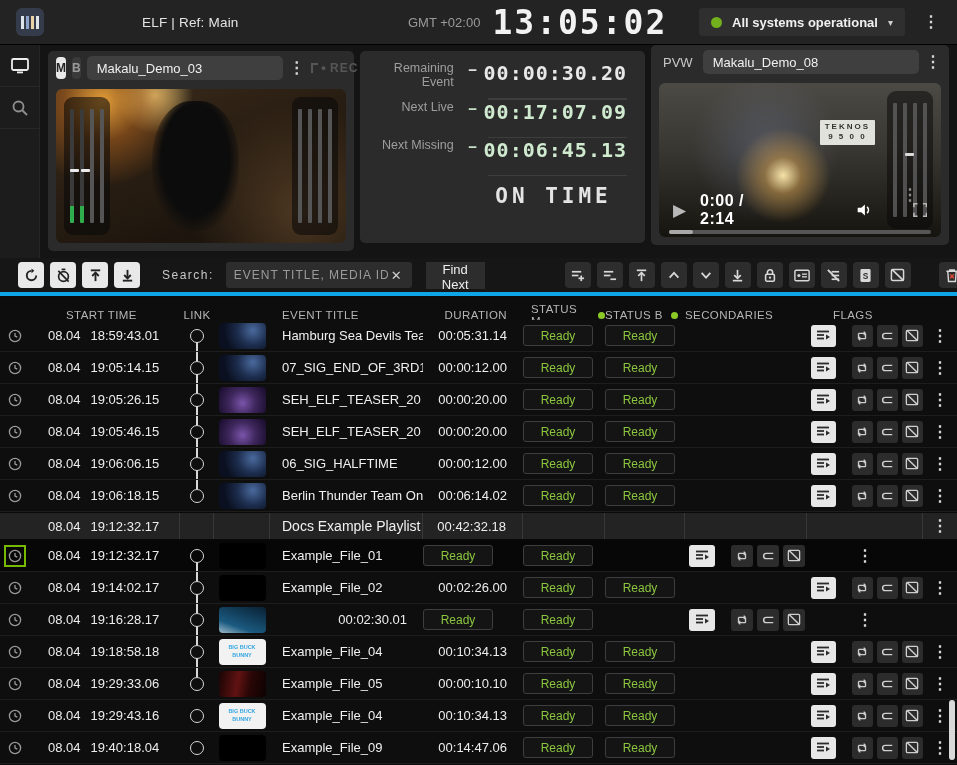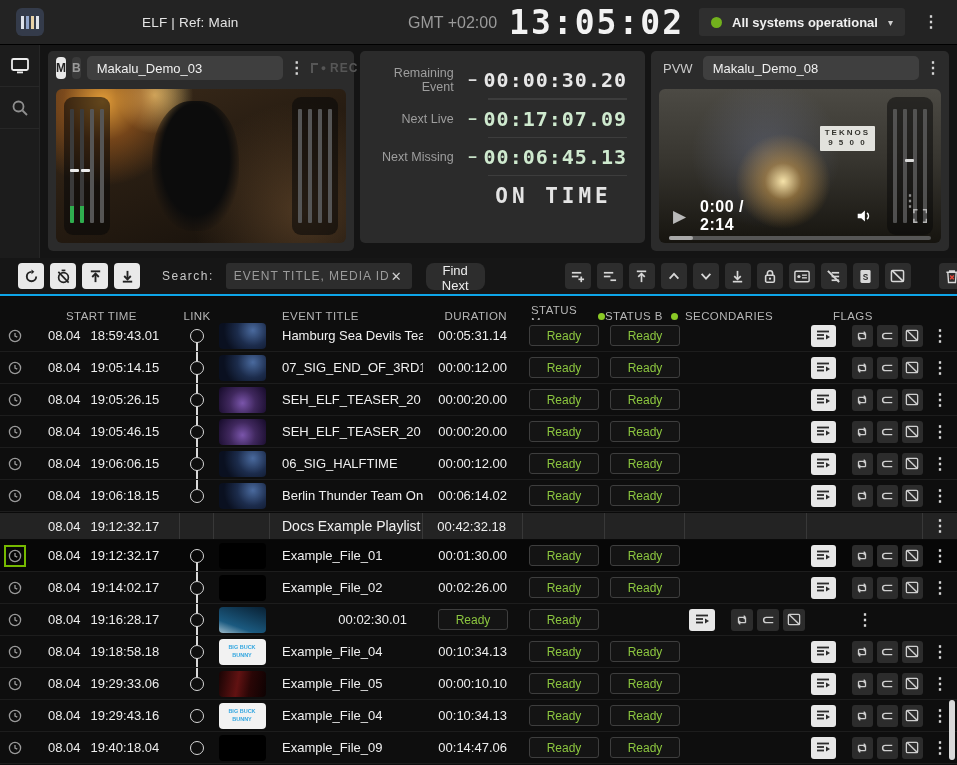--- a/index.html
+++ b/index.html
@@ -9,21 +9,21 @@
   
   .topbar { position:absolute; left:0; top:0; width:957px; height:45px; background:#232323;
     display:flex; align-items:center; border-bottom:1px solid #000; z-index:5; }
   .logo-btn { width:28px; height:28px; margin-left:16px; border-radius:6px; background:#343b4a;
     display:flex; align-items:center; justify-content:center; gap:2px; cursor:pointer; }
   .logo-btn i { display:block; width:3px; height:13px; }
   .logo-btn i:nth-child(1){background:#dfe3ea;} .logo-btn i:nth-child(2){background:#8fa3c8;}
   .logo-btn i:nth-child(3){background:#e8d2a6;} .logo-btn i:nth-child(4){background:#dfe3ea;}
   .app-title { margin-left:98px; font-size:13.5px; color:#e4e4e4; letter-spacing:.2px; }
   .clock-wrap { position:absolute; left:408px; top:0; height:45px; display:flex; align-items:center; gap:12px; }
-  .gmt { font-size:16px; color:#9a9a9a; }
+  .gmt { font-size:13px; color:#9a9a9a; }
   .seg { font-family:"DejaVu Sans Mono", monospace; font-weight:700; }
   .big-clock { font-size:33px; letter-spacing:2px; color:#f2f2f2; }
   .status-pill { position:absolute; right:52px; top:8px; height:28px; background:#2f2f2f; border-radius:3px;
     display:flex; align-items:center; padding:0 12px; gap:10px; cursor:pointer; }
   .green-dot { width:11px; height:11px; border-radius:50%; background:#72b11d; }
   .status-pill .txt { font-size:13px; font-weight:700; color:#f0f0f0; }
   .caret { font-size:10px; color:#cfcfcf; }
   .kebab { color:#d6d6d6; font-size:16px; font-weight:700; line-height:1; cursor:pointer;
     letter-spacing:0; text-align:center; }
   .topbar > .kebab { position:absolute; right:18px; }
@@ -32,21 +32,21 @@
   .sidebar { position:absolute; left:0; top:45px; width:40px; height:213px; background:#1c1c1c;
     border-right:1px solid #262626; }
   .side-item { width:40px; height:42px; display:flex; align-items:center; justify-content:center;
     border-bottom:1px solid #272727; cursor:pointer; }
 
   
   .players { position:absolute; left:40px; top:45px; width:917px; height:213px; background:#141414; }
   .card { position:absolute; background:#2b2b2b; border-radius:5px; }
   .card-a { left:8px; top:6px; width:306px; height:200px; }
   .card-cd { left:320px; top:6px; width:285px; height:192px; padding:10px 18px 8px 10px; }
-  .card-pvw { left:611px; top:6px; width:298px; height:200px; }
+  .card-pvw { left:611px; top:0; width:298px; height:200px; }
   .card-head { height:34px; display:flex; align-items:center; padding:0 8px; gap:6px; }
   .mb-btn { width:22px; height:22px; border-radius:4px; font-size:12px; font-weight:700;
     display:flex; align-items:center; justify-content:center; cursor:pointer; }
   .mb-on { background:#e9e9e9; color:#222; }
   .mb-off { background:#3a3a3a; color:#9a9a9a; }
   .name-field { flex:1; height:24px; background:#3f3f3f; border:none; border-radius:5px;
     color:#f0f0f0; font-size:13px; padding:8px 10px; font-family:"Liberation Sans",sans-serif; }
   .rec { display:flex; align-items:center; gap:3px; color:#565656; font-weight:700; font-size:12px;
     letter-spacing:1px; cursor:pointer; }
   .rec .cl { width:7px; height:10px; border-left:2px solid #565656; border-top:2px solid #565656; }
@@ -74,52 +74,52 @@
   .m-left { left:8px; } .m-right { right:8px; }
   .pvw-controls { position:absolute; left:0; right:0; bottom:10px; height:34px; display:flex;
     align-items:center; padding:0 14px; gap:14px; }
   .play-tri { color:#b9b9b9; font-size:17px; cursor:pointer; }
   .pvw-time { color:#fff; font-weight:700; font-size:16px; letter-spacing:.5px; }
   .progress { position:absolute; left:10px; right:10px; bottom:3px; height:4px; background:#565656; border-radius:2px; }
   .progress .done { width:9%; height:100%; background:#a8a8a8; border-radius:2px; }
   .pvw-label { font-size:13px; color:#c9c9c9; margin:0 4px; }
 
   
-  .cd-row { display:flex; align-items:center; height:37px; }
+  .cd-row { display:flex; align-items:flex-start; height:37px; }
   .cd-label { width:118px; text-align:right; font-size:12.5px; color:#9e9e9e; margin-right:14px; }
   .cd-sign { width:14px; text-align:center; font-weight:700; font-size:15px; }
   .cd-val { font-size:20px; letter-spacing:1px; margin-left:6px; }
   .cd-sep { height:1px; background:#3d3d3d; margin-left:118px; }
   .c-white { color:#e8e8e8; } .c-red { color:#e23b2e; } .c-mint { color:#cfeacf; }
   .on-time { text-align:center; padding-left:110px; margin-top:8px; font-size:21px; letter-spacing:4px; color:#e4e4e4; }
 
   
   .toolbar { position:absolute; left:0; top:258px; width:957px; height:38px; background:#161616;
-    display:flex; align-items:center; border-bottom:2px solid #0ea5e9; }
+    display:flex; align-items:center; border-bottom:4px solid #0ea5e9; }
   .tb-btn { width:26px; height:26px; border-radius:4px; display:flex; align-items:center; justify-content:center;
     cursor:pointer; flex:0 0 auto; }
   .tb-white { background:#e9e9e9; color:#222; margin-left:6px; }
   .tb-dark { background:#2d2d2d; color:#d8d8d8; margin-left:6px; }
   .toolbar .first { margin-left:18px; }
   .search-label { margin-left:22px; font-size:12px; letter-spacing:1.5px; color:#c8c8c8; }
   .search-box { margin-left:12px; width:268px; height:26px; background:#2d2d2d; border-radius:3px;
     display:flex; align-items:center; padding:0 8px; }
   .search-box input { flex:1; background:transparent; border:none; outline:none; color:#e0e0e0;
     font-size:12px; letter-spacing:1px; font-family:"Liberation Sans",sans-serif; }
   .search-box input::placeholder { color:#9b9b9b; }
   .clear-x { color:#cfcfcf; font-size:13px; cursor:pointer; padding:0 2px; }
-  .find-btn { margin-left:14px; height:27px; background:#2d2d2d; border:none; border-radius:8px;
+  .find-btn { margin-left:14px; height:27px; background:#2d2d2d; border:none; border-radius:0;
     color:#ededed; font-size:13px; padding:0 16px; cursor:pointer; font-family:"Liberation Sans",sans-serif; }
   .tb-group { display:flex; align-items:center; margin-left:74px; }
   .tb-trash { margin-left:28px; }
 
   
   .grid-cols { display:grid; grid-template-columns:30px 150px 34px 56px minmax(0,1fr) 100px 82px 80px 122px 116px 34px; }
   .thead { position:absolute; left:0; top:297px; width:957px; height:40px; align-items:center;
-    background:#0d0d0d; border-bottom:2px solid #fca5a5; }
+    background:#0d0d0d; border-bottom:4px solid #fca5a5; }
   .th { font-size:11.5px; color:#b5b5b5; letter-spacing:.4px; display:flex; align-items:center; gap:8px; }
   .th .mini-dot { width:7px; height:7px; border-radius:50%; background:#8ac926; }
   .rows-wrap { position:absolute; left:0; top:320px; width:957px; height:445px; overflow:hidden; background:#0e0e0e; }
   .row { height:32px; align-items:center; border-bottom:1px solid #1d1d1d; background:#0e0e0e; cursor:default; }
   .row.cued { background:#070707; }
   .cell { display:flex; align-items:center; height:100%; }
   .c-clock { justify-content:center; }
   .clock-badge { width:22px; height:22px; display:flex; align-items:center; justify-content:center; }
   .cued .clock-badge { border:2px solid #76b900; }
   .c-start { gap:10px; font-size:13px; color:#ededed; padding-left:18px; }
@@ -132,21 +132,21 @@
   .thumb-globe { background:
     radial-gradient(circle at 72% 28%, #4a6a9e 0%, #1c2c4c 40%, #0a1020 75%),
     linear-gradient(120deg, rgba(205,215,235,.5) 0%, transparent 35%); }
   .thumb-purple { background:radial-gradient(circle at 50% 62%, #7a55ab 0%, #40285e 45%, #150a28 100%); }
   .thumb-black { background:#000; }
   .thumb-sky { background:linear-gradient(200deg,#0a2438 5%,#1b5a80 70%,#9fbccb 100%); }
   .thumb-bunny { background:#f2f2f2; color:#35a7e0; font-size:5.5px; font-weight:700; text-align:center; line-height:1.3; }
   .thumb-red { background:linear-gradient(100deg,#180404 0%,#611212 40%,#2a0606 65%,#0d0202 100%); }
   .c-title { font-size:13px; color:#f0f0f0; padding-left:12px; white-space:nowrap; overflow:hidden; }
   .c-dur { justify-content:flex-end; font-size:13px; color:#ededed; padding-right:16px; }
-  .c-status { justify-content:center; }
+  .c-status { justify-content:flex-start; }
   .ready-btn { width:70px; height:21px; background:#141414; border:1px solid #3e3e3e; border-radius:3px;
     color:#8cc63f; font-size:12px; display:flex; align-items:center; justify-content:center; cursor:pointer; }
   .c-flags { gap:4px; padding-left:4px; }
   .flag-btn { width:22px; height:22px; border-radius:3px; background:#2c2c2c; display:flex;
     align-items:center; justify-content:center; cursor:pointer; }
   .flag-main { width:26px; height:22px; background:#e7e7e7; margin-right:12px; }
   .c-kebab { justify-content:center; }
   
   .row.group { height:28px; background:#232323; border-bottom:1px solid #0a0a0a; border-top:1px solid #0a0a0a; }
   .row.group .cell { border-right:1px solid #383838; }
@@ -830,21 +830,20 @@
       <span>19:12:32.17</span>
     </div>
     <div class="cell c-link chain-top">
       <span class="link-circle"></span>
         <span class="ln ln-bot"></span>
     </div>
     <div class="cell" style="justify-content:center;">
       <span class="thumb thumb-black"></span>
     </div>
     <div class="cell c-title">Example_File_01</div>
-    <div class="cell c-dur">00:01:30.00</div>
     <div class="cell c-status">
         <span class="ready-btn">Ready</span>
       </div>
     <div class="cell c-status">
         <span class="ready-btn">Ready</span>
       </div>
     <div class="cell"></div>
     <div class="cell c-flags">
       <span class="flag-btn flag-main">
         <svg width="14" height="13" viewBox="0 0 14 13">

